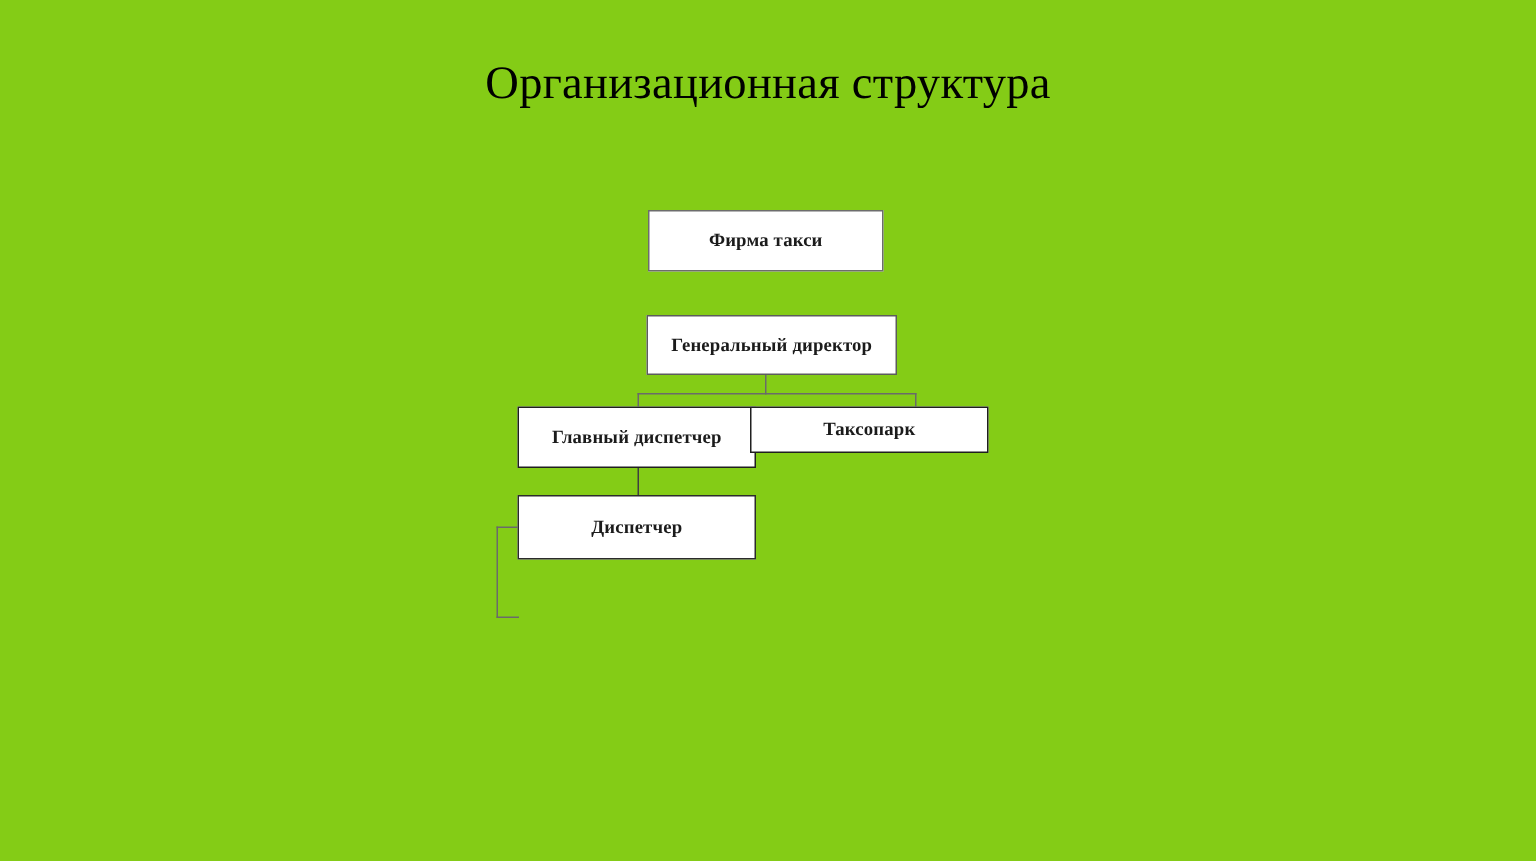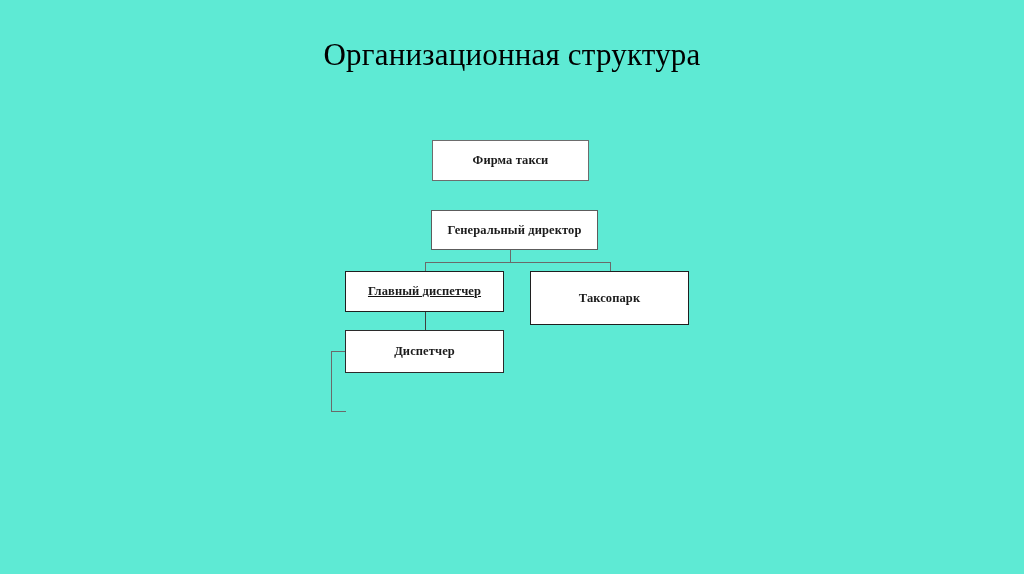--- a/index.html
+++ b/index.html
@@ -12,21 +12,21 @@
     height: 574px;
     overflow: hidden;
     font-family: "Liberation Serif", "DejaVu Serif", serif;
     color: #111111;
   }
 
   #page {
     position: relative;
     width: 1024px;
     height: 574px;
-    background: #5eead4;
+    background: #84cc16;
   }
 
   
   #chart-title {
     position: absolute;
     left: 0;
     top: 38px;
     width: 1024px;
     text-align: center;
     font-family: "Liberation Serif", "DejaVu Serif", serif;
@@ -63,22 +63,22 @@
     font-weight: 700;
     color: #1b1b1b;
     letter-spacing: 0.1px;
     line-height: 1.15;
     white-space: nowrap;
   }
 
   
   #node-firm          { left: 432px; top: 140px; width: 157px; height: 41px; border-color: #6d6d6d; }
   #node-director      { left: 431px; top: 210px; width: 167px; height: 40px; border-color: #5c5c5c; }
-  #node-chief-disp    { left: 345px; top: 271px; width: 159px; height: 41px; border-color: #1f1f1f; text-decoration: underline; }
-  #node-taxi-park     { left: 530px; top: 271px; width: 159px; height: 54px; border-color: #1f1f1f; }
+  #node-chief-disp    { left: 345px; top: 271px; width: 159px; height: 41px; border-color: #1f1f1f; }
+  #node-taxi-park     { left: 500px; top: 271px; width: 159px; height: 31px; border-color: #1f1f1f; }
   #node-dispatcher    { left: 345px; top: 330px; width: 159px; height: 43px; border-color: #2b2b2b; }
   #node-driver        { left: 345px; top: 390px; width: 159px; height: 43px; border-color: #2b2b2b; }
 
   
   #node-driver { border-top-color: #3a3a3a; border-top-width: 2px; }
 
   
   .conn {
     position: absolute;
     background: #6a6a6a;

